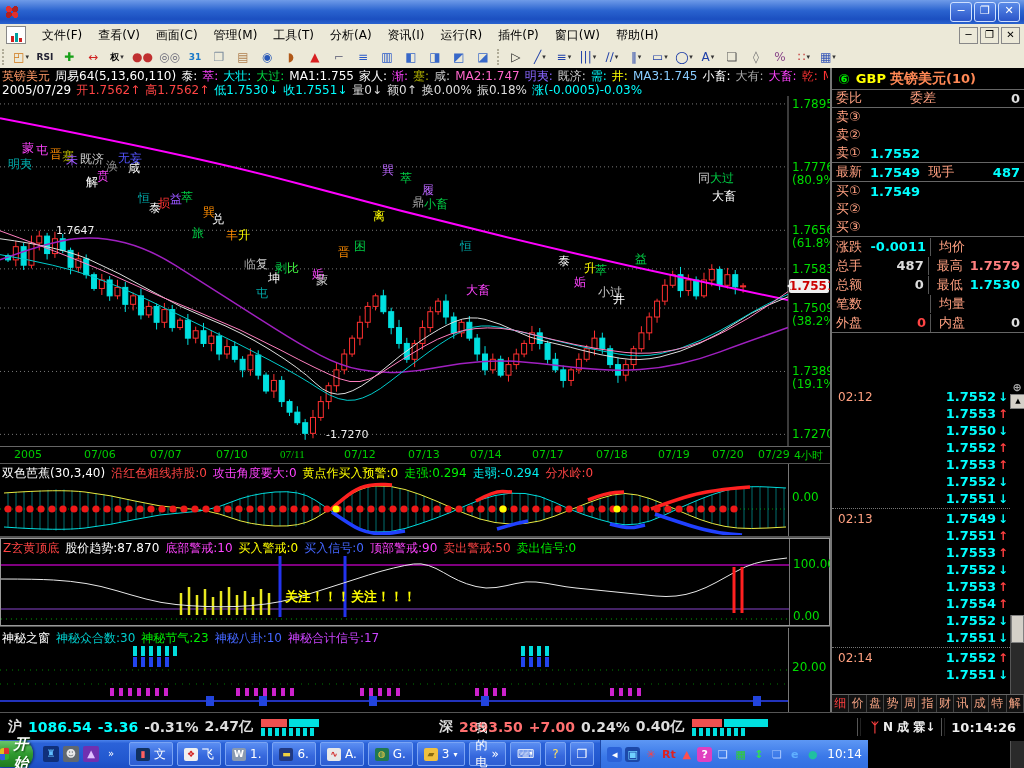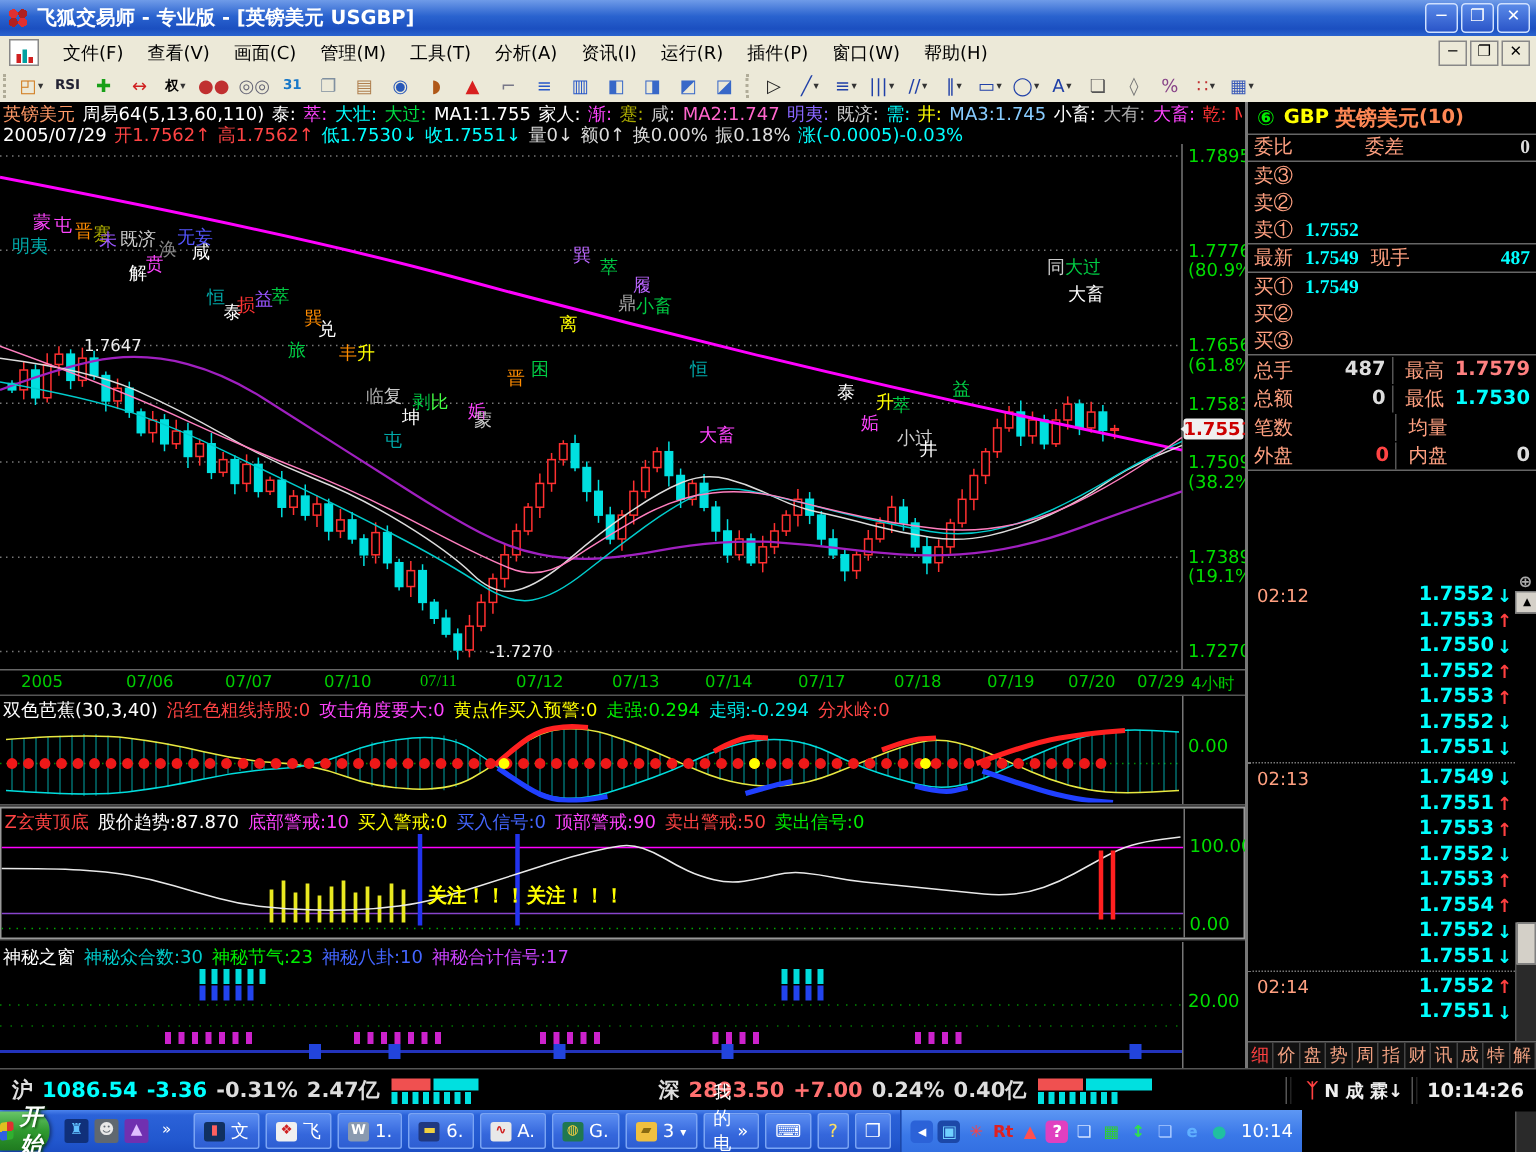--- a/index.html
+++ b/index.html
@@ -64,21 +64,21 @@
   #panel4{left:0;top:560px;width:830px;height:84px;}
   
   #quote-panel{left:830px;top:0;width:194px;height:644px;background:#000;border-left:2px solid #777;
     color:#ffa080;font-size:13px;}
   .qline{border-bottom:1px solid #666;}
   #q-header{left:0;top:0;width:192px;height:21px;display:flex;align-items:center;font-weight:bold;}
   #q-badge{color:#00ee00;margin:0 6px 0 6px;font-size:14px;}
   #q-code{color:#ffff00;margin-right:4px;}
   #q-name{color:#ff8855;font-size:14px;}
   #q-count{color:#ff8855;}
-  .qrow{display:flex;align-items:center;height:18px;padding:0 4px;font-family:Liberation Serif, serif;}
+  .qrow{display:flex;align-items:center;height:18px;padding:0 4px;}
   .qrow .lab{width:34px;}
   .qrow .val{color:#00ffff;font-weight:bold;}
   .num{font-weight:bold;}
   #q-grid .grow{display:flex;height:19px;align-items:center;}
   #q-grid .c1l{width:32px;padding-left:4px;}
   #q-grid .c1v{width:58px;text-align:right;font-weight:bold;}
   #q-grid .c2l{width:34px;padding-left:8px;border-left:1px solid #555;margin-left:4px;}
   #q-grid .c2v{flex:1;text-align:right;padding-right:4px;font-weight:bold;}
   #q-ticks{left:0;top:320px;width:178px;height:310px;overflow:hidden;}
   .trow{display:flex;height:17px;align-items:center;}
@@ -124,21 +124,20 @@
   #tb-clock{font-size:12px;margin-left:4px;}
   svg text{font-family:"DejaVu Sans",sans-serif;}
 </style>
 </head>
 <body>
 
 <div id="screen">
 
   <div id="title-bar" class="abs">
     <span id="app-icon"></span>
-    <span>飞狐交易师 - 专业版 - [英镑美元 USGBP]</span>
     <span id="title-buttons">
       <span class="winbtn">─</span>
       <span class="winbtn">❐</span>
       <span class="winbtn">✕</span>
     </span>
   </div>
 
   <div id="menu-bar" class="abs">
     <span id="mdi-icon">
         <i style="height:6px"></i>
@@ -929,20 +928,26 @@
             <span class="lab">买②</span>
             <span class="val"></span>
           </div>
           <div class="qrow">
             <span class="lab">买③</span>
             <span class="val"></span>
           </div>
         </div>
       <div id="q-grid" class="abs qline" style="top:168px;width:192px;border-top:1px solid #666">
           <div class="grow">
+            <span class="c1l">涨跌</span>
+            <span class="c1v" style="color: rgb(0, 255, 255);">-0.0011</span>
+            <span class="c2l">均价</span>
+            <span class="c2v" style="color: rgb(221, 221, 221);"></span>
+          </div>
+          <div class="grow">
             <span class="c1l">总手</span>
             <span class="c1v" style="color: rgb(221, 221, 221);">487</span>
             <span class="c2l">最高</span>
             <span class="c2v" style="color: rgb(255, 128, 128);">1.7579</span>
           </div>
           <div class="grow">
             <span class="c1l">总额</span>
             <span class="c1v" style="color: rgb(221, 221, 221);">0</span>
             <span class="c2l">最低</span>
             <span class="c2v" style="color: rgb(0, 255, 255);">1.7530</span>

